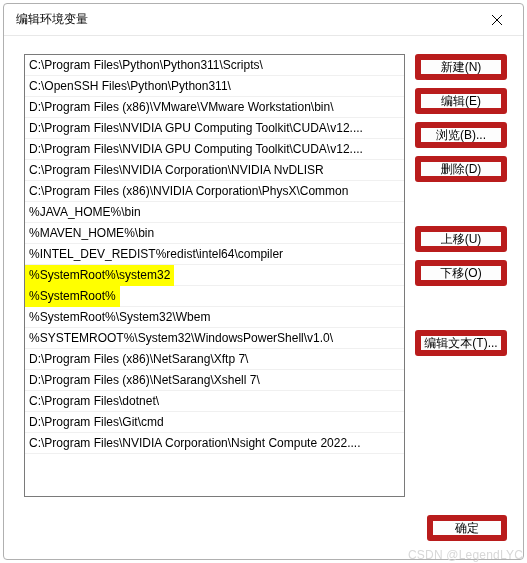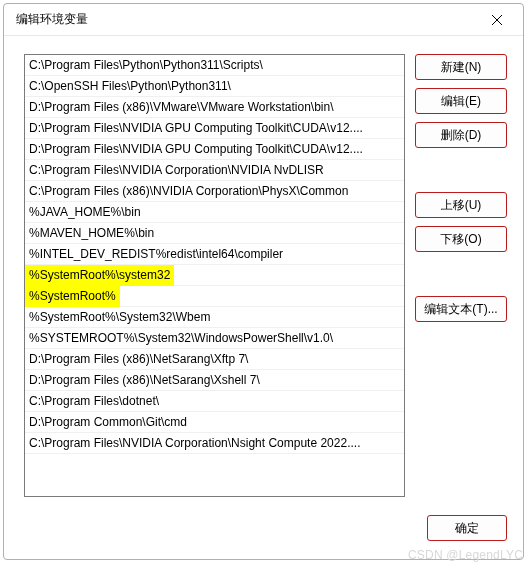--- a/index.html
+++ b/index.html
@@ -78,21 +78,21 @@
     line-height: 21px;
   }
   .side-buttons {
     width: 92px;
     display: flex;
     flex-direction: column;
     gap: 8px;
   }
   .btn {
     height: 26px;
-    border: 1px solid #b91c1c;
+    border: 6px solid #b91c1c;
     background: #fdfdfd;
     border-radius: 3px;
     font-size: 12px;
     font-family: inherit;
     display: flex;
     align-items: center;
     justify-content: center;
     padding: 0 4px;
     white-space: nowrap;
     cursor: default;
@@ -144,27 +144,28 @@
         <div class="list-row">%JAVA_HOME%\bin</div>
         <div class="list-row">%MAVEN_HOME%\bin</div>
         <div class="list-row">%INTEL_DEV_REDIST%redist\intel64\compiler</div>
         <div class="hl-wrap"><span class="list-row hl">%SystemRoot%\system32</span></div>
         <div class="hl-wrap"><span class="list-row hl">%SystemRoot%</span></div>
         <div class="list-row">%SystemRoot%\System32\Wbem</div>
         <div class="list-row">%SYSTEMROOT%\System32\WindowsPowerShell\v1.0\</div>
         <div class="list-row">D:\Program Files (x86)\NetSarang\Xftp 7\</div>
         <div class="list-row">D:\Program Files (x86)\NetSarang\Xshell 7\</div>
         <div class="list-row">C:\Program Files\dotnet\</div>
-        <div class="list-row">D:\Program Common\Git\cmd</div>
+        <div class="list-row">D:\Program Files\Git\cmd</div>
         <div class="list-row">C:\Program Files\NVIDIA Corporation\Nsight Compute 2022....</div>
       </div>
 
     <div class="side-buttons">
       <button class="btn wide">新建(N)</button>
       <button class="btn wide">编辑(E)</button>
+      <button class="btn wide">浏览(B)...</button>
       <button class="btn wide">删除(D)</button>
       <button class="btn wide gap-large">上移(U)</button>
       <button class="btn wide">下移(O)</button>
       <button class="btn wide gap-large">编辑文本(T)...</button>
     </div>
   </div>
 
   <div class="footer">
     <button class="btn footer-btn">确定</button>
   </div>

